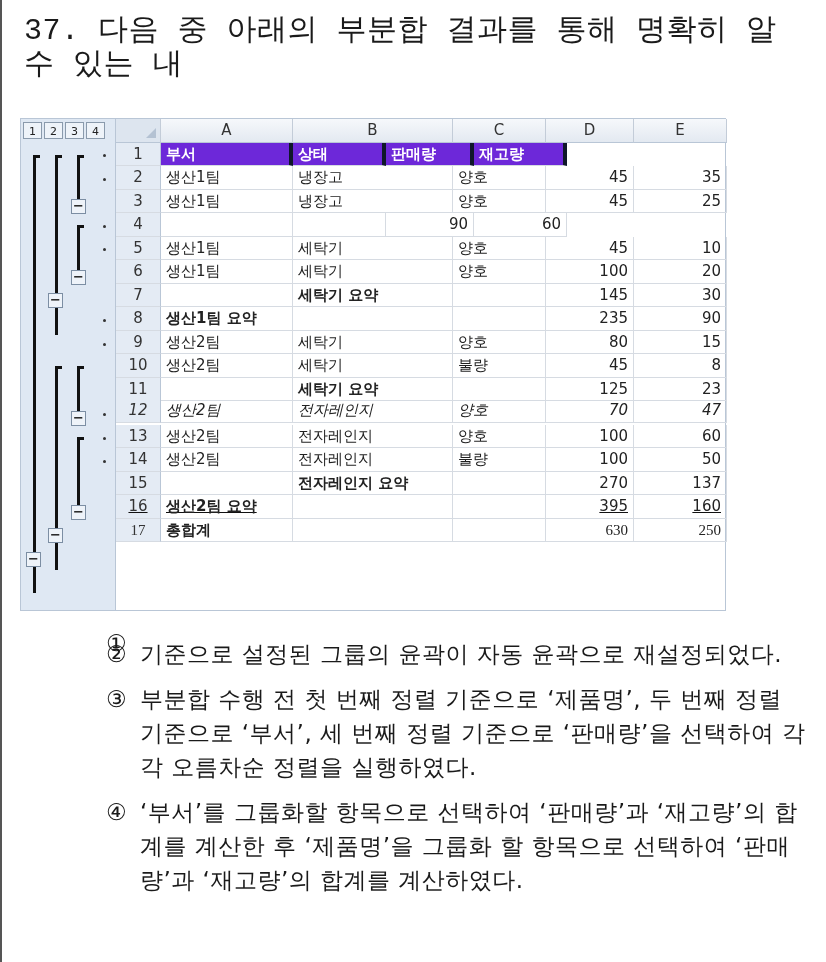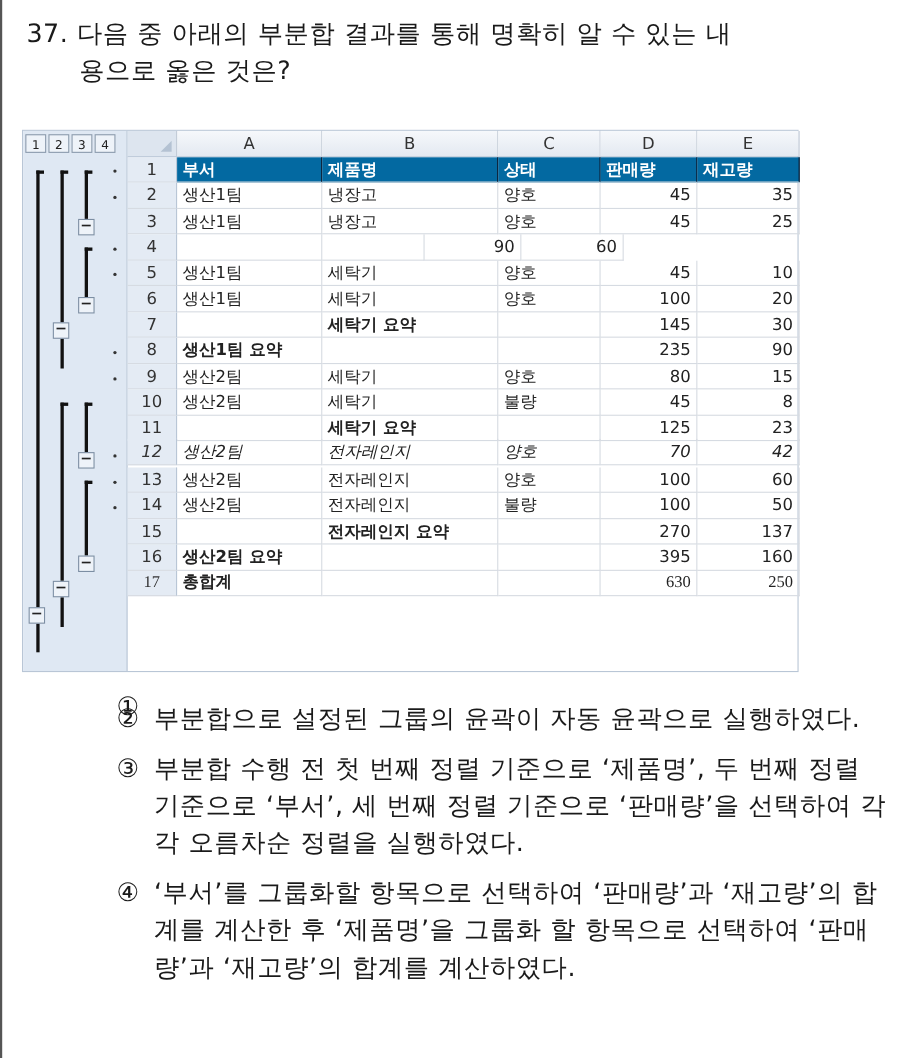--- a/index.html
+++ b/index.html
@@ -1,21 +1,21 @@
 <!DOCTYPE html>
 <html><head>
 <meta charset="utf-8">
 <style>
   html, body { margin:0; padding:0; background:#ffffff; }
   body { width:826px; height:962px; position:relative; overflow:hidden;
          font-family:"DejaVu Sans", sans-serif; color:#111; }
   .frame { position:absolute; left:0; top:0; width:824px; height:962px;
            border-left:2px solid #555; box-sizing:border-box; }
   .question { position:absolute; left:24px; top:14px; width:780px;
-              font-size:23px; line-height:34px; letter-spacing:0.5px; color:#1a1a1a; }
+              font-size:30px; line-height:34px; letter-spacing:0.5px; color:#1a1a1a;font-family:Liberation Mono, monospace; }
   .question .num { display:inline; }
   .question .line2 { padding-left:48px; display:block; }
 
   
   .sheet { position:absolute; left:20px; top:118px; width:706px; height:493px;
            border:1px solid #b9c6d6; box-sizing:border-box; background:#fff;
            font-size:15px; }
   .outline { position:absolute; left:0; top:0; width:95px; height:100%;
              background:#dfe8f3; border-right:1px solid #b9c6d6; box-sizing:border-box; }
   .levels { position:absolute; left:2px; top:3px; display:flex; gap:2px; }
@@ -34,38 +34,37 @@
           border-bottom:1px solid #d6dbe2; padding:0 5px; line-height:22px;
           white-space:nowrap; overflow:hidden; color:#222; }
   .rh { width:45px; background:#e4ebf4; text-align:center; color:#333; border-right:1px solid #b9c6d6; }
   .ca { width:132px; } .cb { width:160px; } .cc { width:93px; }
   .cd { width:88px; text-align:right; } .ce { width:93px; text-align:right; }
   .colhdr .cell { background:linear-gradient(#f6f8fb,#e3e9f1); text-align:center; color:#333;
                   border-right:1px solid #c3ccd8; border-bottom:1px solid #b9c6d6; }
   .colhdr .corner { background:#dde5ef; position:relative; }
   .corner-tri { position:absolute; right:4px; bottom:4px; width:0; height:0;
                 border-left:10px solid transparent; border-bottom:10px solid #b4c2d3; }
-  .hdr .cell.dat { background:#0369a1; color:#fff; font-weight:bold; border-right:1px solid #0f172a; }
+  .hdr .cell.dat { background:#6d28d9; color:#fff; font-weight:bold; border-right:4px solid #0f172a; }
   .hdr .cell.dat.r { text-align:left; }
   .bold { font-weight:bold; }
 
   .options { position:absolute; left:106px; top:626px; width:700px;
              font-size:23px; line-height:34px; letter-spacing:0.5px; color:#1a1a1a; }
   .opt { position:relative; padding-left:34px; margin-bottom:11px; }
   .opt .mk { position:absolute; left:0; top:0; }
 </style>
 </head>
 <body>
 
 <div class="frame"></div>
 
 <div class="question">
   <span class="num">37.</span>
   <span>다음 중 아래의 부분합 결과를 통해 명확히 알 수 있는 내</span>
-  <span class="line2">용으로 옳은 것은?</span>
 </div>
 
 <div class="sheet">
   <div class="outline">
     <div class="levels">
       <div class="lvl">1</div>
       <div class="lvl">2</div>
       <div class="lvl">3</div>
       <div class="lvl">4</div>
     </div>
@@ -114,21 +113,20 @@
       <div class="cell ca">A</div>
       <div class="cell cb">B</div>
       <div class="cell cc">C</div>
       <div class="cell cd" style="text-align:center;">D</div>
       <div class="cell ce" style="text-align:center;">E</div>
     </div>
 
     <div class="row hdr" style="top:23.5px;">
       <div class="cell rh">1</div>
       <div class="cell ca dat">부서</div>
-      <div class="cell cb dat">제품명</div>
       <div class="cell cc dat">상태</div>
       <div class="cell cd dat r">판매량</div>
       <div class="cell ce dat r">재고량</div>
     </div>
 
     <div class="row" style="top:47px;">
       <div class="cell rh">2</div>
       <div class="cell ca">생산1팀</div>
       <div class="cell cb">냉장고</div>
       <div class="cell cc">양호</div>
@@ -205,21 +203,21 @@
       <div class="cell cc"></div>
       <div class="cell cd">125</div>
       <div class="cell ce">23</div>
     </div>
     <div class="row" style="top:280px;font-style:italic;">
       <div class="cell rh">12</div>
       <div class="cell ca">생산2팀</div>
       <div class="cell cb">전자레인지</div>
       <div class="cell cc">양호</div>
       <div class="cell cd">70</div>
-      <div class="cell ce">42</div>
+      <div class="cell ce">47</div>
     </div>
     <div class="row" style="top:305.5px;">
       <div class="cell rh">13</div>
       <div class="cell ca">생산2팀</div>
       <div class="cell cb">전자레인지</div>
       <div class="cell cc">양호</div>
       <div class="cell cd">100</div>
       <div class="cell ce">60</div>
     </div>
     <div class="row" style="top:329px;">
@@ -231,21 +229,21 @@
       <div class="cell ce">50</div>
     </div>
     <div class="row" style="top:352.5px;">
       <div class="cell rh">15</div>
       <div class="cell ca"></div>
       <div class="cell cb bold">전자레인지 요약</div>
       <div class="cell cc"></div>
       <div class="cell cd">270</div>
       <div class="cell ce">137</div>
     </div>
-    <div class="row" style="top:376px;">
+    <div class="row" style="top:376px;text-decoration:underline;">
       <div class="cell rh">16</div>
       <div class="cell ca bold">생산2팀 요약</div>
       <div class="cell cb"></div>
       <div class="cell cc"></div>
       <div class="cell cd">395</div>
       <div class="cell ce">160</div>
     </div>
     <div class="row" style="top:399.5px;font-family:Liberation Serif, serif;">
       <div class="cell rh">17</div>
       <div class="cell ca bold">총합계</div>
@@ -256,21 +254,21 @@
     </div>
   </div>
 </div>
 
 <div class="options">
   <div class="opt">
     <span class="mk">①</span>
   </div>
   <div class="opt">
     <span class="mk">②</span>
-    <span>부분합으로 설정된 그룹의 윤곽이 자동 윤곽으로 실행하였다.</span>
+    <span>기준으로 설정된 그룹의 윤곽이 자동 윤곽으로 재설정되었다.</span>
   </div>
   <div class="opt">
     <span class="mk">③</span>
     <span>부분합 수행 전 첫 번째 정렬 기준으로 ‘제품명’, 두 번째 정렬 기준으로 ‘부서’, 세 번째 정렬 기준으로 ‘판매량’을 선택하여 각각 오름차순 정렬을 실행하였다.</span>
   </div>
   <div class="opt">
     <span class="mk">④</span>
     <span>‘부서’를 그룹화할 항목으로 선택하여 ‘판매량’과 ‘재고량’의 합계를 계산한 후 ‘제품명’을 그룹화 할 항목으로 선택하여 ‘판매량’과 ‘재고량’의 합계를 계산하였다.</span>
   </div>
 </div>

